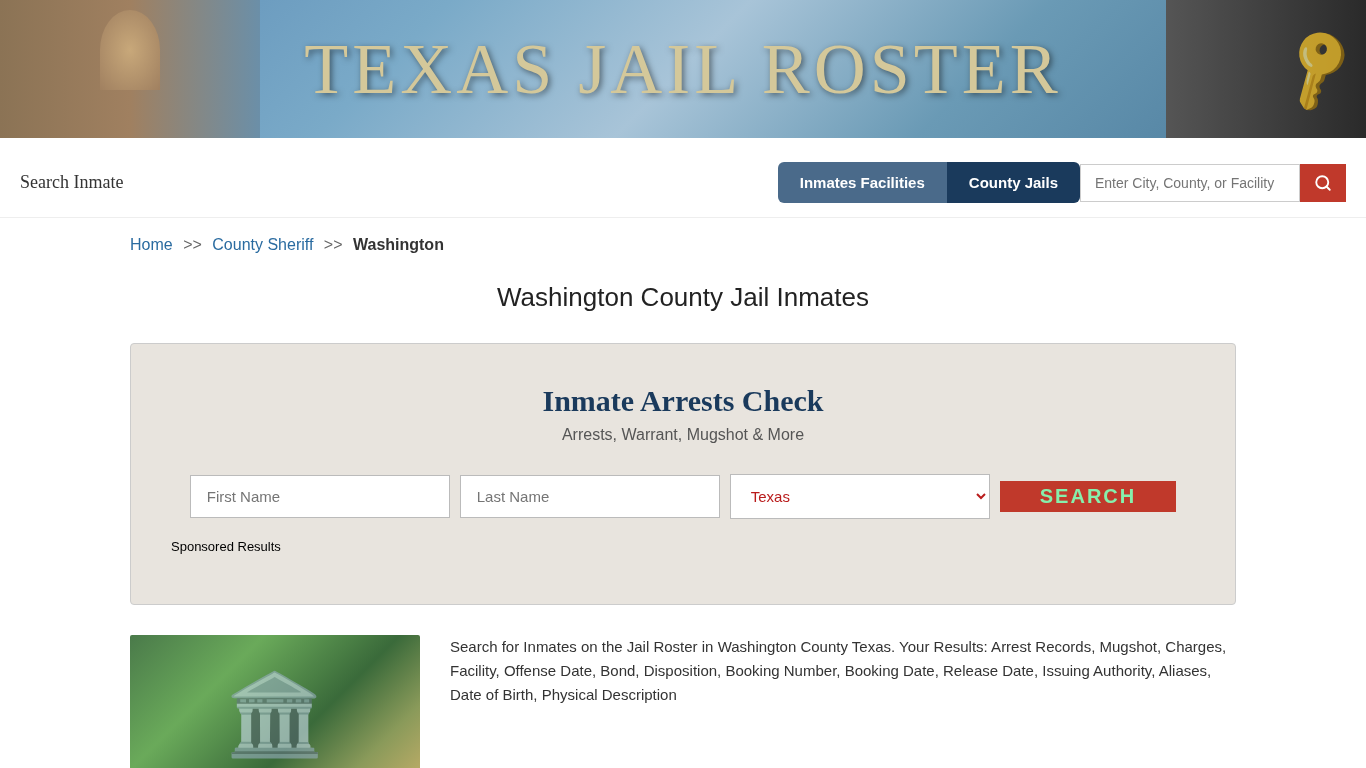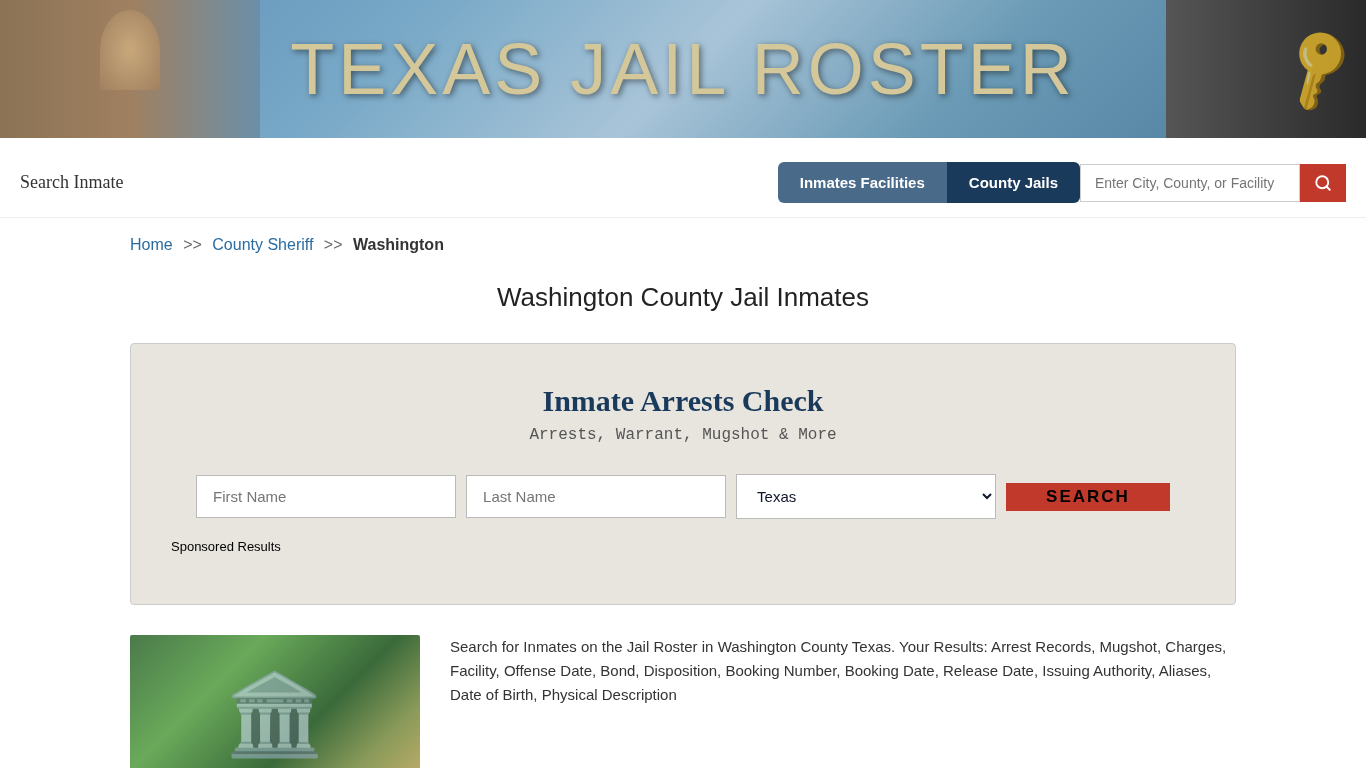--- a/index.html
+++ b/index.html
@@ -10,21 +10,21 @@
       width: 1366px;
       height: 138px;
       background: linear-gradient(135deg, #5b8bb5 0%, #7aaac8 30%, #a8c4d8 50%, #6a9ab5 70%, #4a7a9b 100%);
       position: relative;
       overflow: hidden;
       display: flex;
       align-items: center;
       justify-content: center;
     }
     .header-banner .banner-title {
-      font-family: Liberation Sans, sans-serif;
+      font-family: Liberation Serif, serif;
       font-size: 72px;
       font-weight: 400;
       color: #d4c89a;
       text-shadow: 2px 2px 6px rgba(0,0,0,0.5);
       letter-spacing: 4px;
       text-transform: uppercase;
       z-index: 2;
       position: relative;
     }
     .banner-capitol {
@@ -168,21 +168,21 @@
       text-align: center;
     }
     .card-title {
       font-family: Georgia, serif;
       font-size: 30px;
       font-weight: 700;
       color: #1a3a5c;
       margin-bottom: 8px;
     }
     .card-subtitle {
-      font-family: Liberation Mono, monospace;
+      font-family: Liberation Sans, sans-serif;
       font-size: 16px;
       color: #555;
       margin-bottom: 30px;
     }
     .search-form {
       display: flex;
       gap: 10px;
       align-items: center;
       justify-content: center;
     }
@@ -194,32 +194,32 @@
       color: #999;
       font-family: Arial, sans-serif;
       flex: 1;
       max-width: 260px;
     }
     .form-select {
       padding: 12px 16px;
       font-size: 15px;
       border: 1px solid #bbb;
       background: #fff;
-      color: #0f172a;
+      color: #b91c1c;
       font-family: Arial, sans-serif;
       flex: 1;
       max-width: 260px;
       cursor: pointer;
     }
     .search-btn {
       background: #c0392b;
-      color: #000000;
+      color: #86efac;
       border: none;
       padding: 4px 40px;
-      font-size: 17px;
+      font-size: 20px;
       font-weight: 700;
       font-family: Arial, sans-serif;
       letter-spacing: 2px;
       cursor: pointer;
       text-transform: uppercase;
     }
     .sponsored-text {
       text-align: left;
       margin-top: 20px;
       font-size: 13px;

